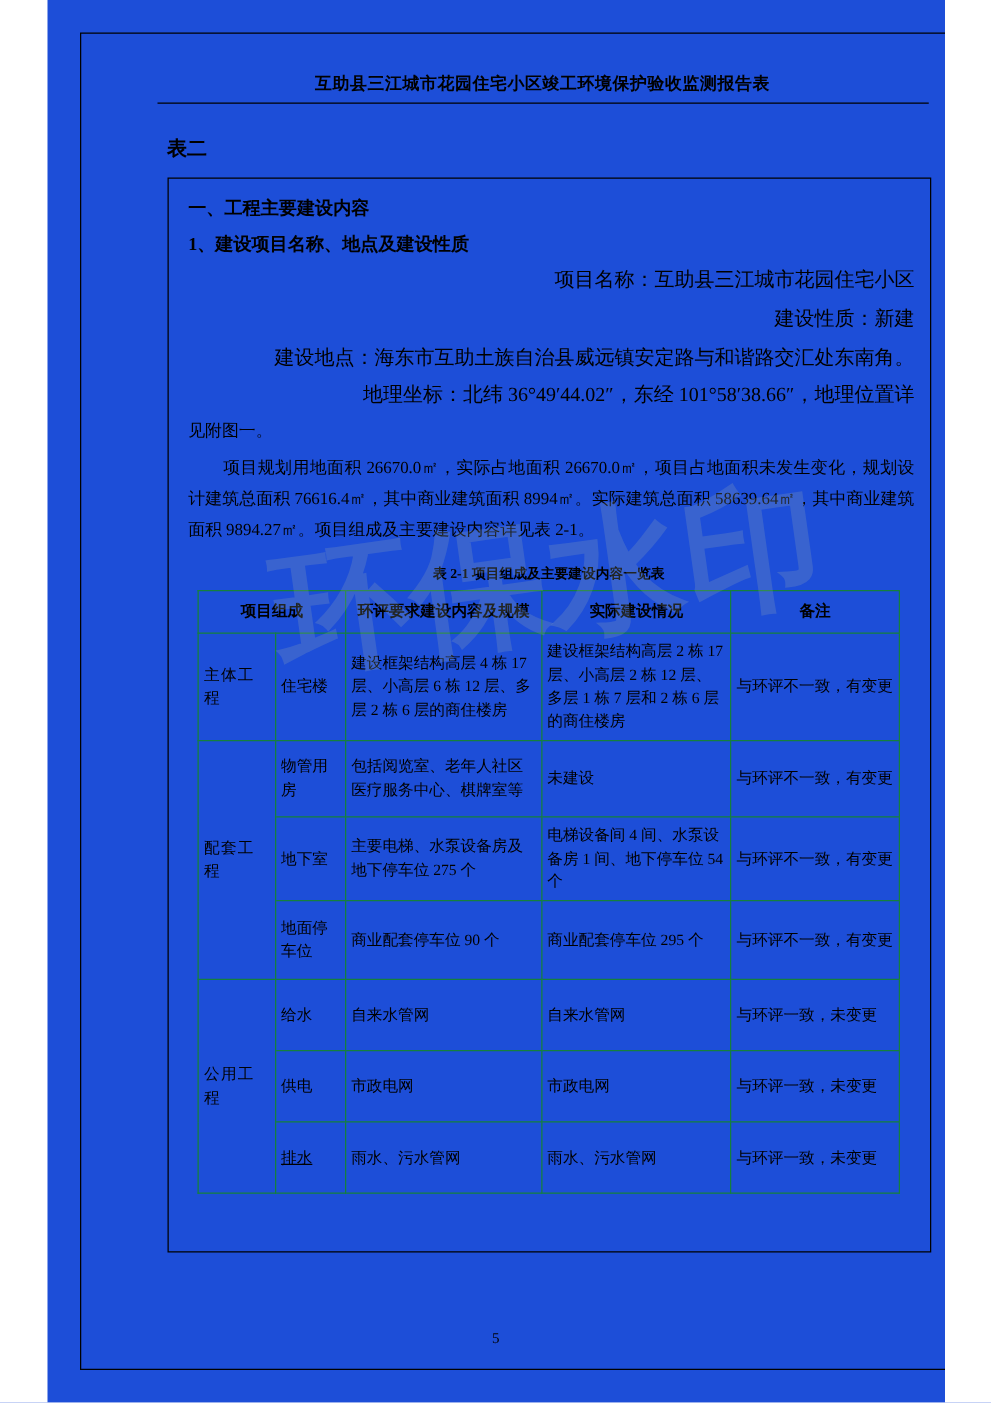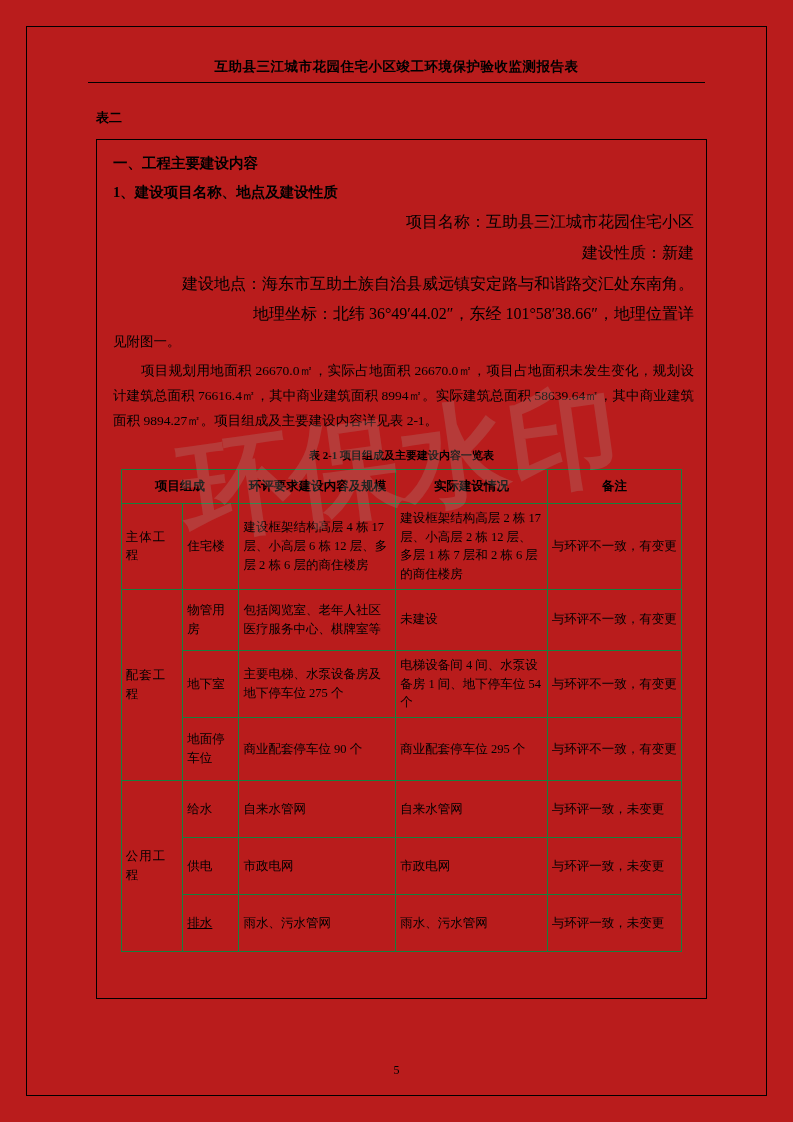--- a/index.html
+++ b/index.html
@@ -6,24 +6,24 @@
     margin: 0;
     padding: 0;
     background: #ffffff;
   }
   body {
     font-family: "Liberation Serif", "DejaVu Serif", serif;
     color: #000000;
   }
   .page {
     position: relative;
-    width: 793px;
+    width: 718px;
     height: 1122px;
     margin: 0 auto;
-    background: #b91c1c;
+    background: #1d4ed8;
     box-sizing: border-box;
     overflow: hidden;
   }
   .page-border {
     position: absolute;
     left: 26px;
     top: 26px;
     width: 741px;
     height: 1070px;
     border: 1px solid #000000;
@@ -44,21 +44,21 @@
     font-family: "Liberation Serif", "DejaVu Serif", serif;
     letter-spacing: 0.5px;
     padding-top: 18px;
   }
   .header-rule {
     border-bottom: 1px solid #000000;
     margin: 6px 48px 0 48px;
   }
   .biaoer {
     margin: 26px 0 0 56px;
-    font-size: 13px;
+    font-size: 16px;
     font-weight: bold;
   }
   .main-box {
     margin: 12px 46px 0 56px;
     border: 1px solid #000000;
     box-sizing: border-box;
     padding: 10px 12px 14px 12px;
     min-height: 860px;
   }
   .h1 {

